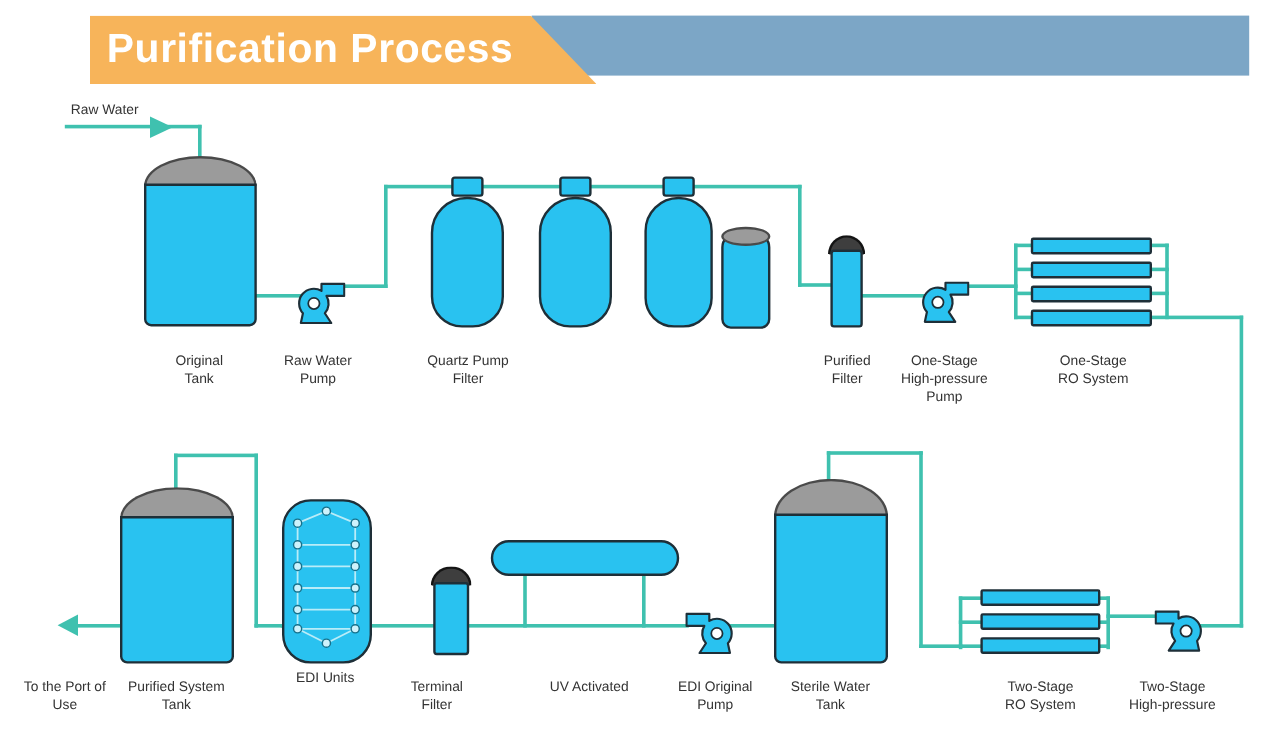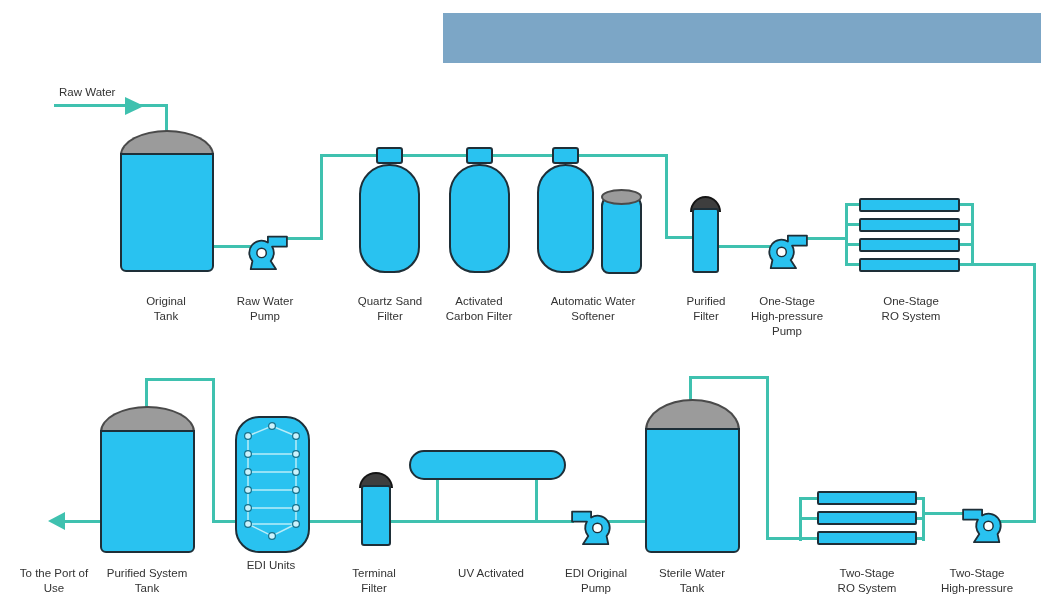--- a/index.html
+++ b/index.html
@@ -46,20 +46,23 @@
     <g id="pump-shape">
       <path d="M24 4 H45 V15 H28.6 A13.5 13.5 0 0 1 27.1 31 L33 40 H5 L6.9 31 A13.5 13.5 0 0 1 24 10.45 Z" style="fill:currentColor;stroke:var(--outline);stroke-width:2;stroke-linejoin:round"></path>
       <circle cx="17" cy="22" r="5.2" style="fill:#ffffff;stroke:var(--outline);stroke-width:1.6"></circle>
     </g>
   </defs>
 </svg>
 
 <div id="stage">
 
   <div class="banner-blue"></div>
+  <div class="banner-orange">
+    <span class="t">Purification Process</span>
+  </div>
 
   <div class="src-lbl" style="left:59px;top:86px">Raw Water</div>
   <div class="pipe" style="left:54px;top:104px;width:114px;height:3px"></div>
   <div class="arrow-r" style="left:125px;top:97px"></div>
   <div class="pipe" style="left:165px;top:104px;width:3px;height:28px"></div>
 
   <div class="pipe" style="left:213px;top:245px;width:39px;height:3px"></div>
   <div class="pipe" style="left:284px;top:237px;width:39px;height:3px"></div>
   <div class="pipe" style="left:320px;top:154px;width:3px;height:86px"></div>
   <div class="pipe" style="left:320px;top:154px;width:348px;height:3px"></div>
@@ -187,30 +190,22 @@
 
   <div class="lbl" style="left:106px;top:294px">
       <span>Original</span>
       <span>Tank</span>
     </div>
   <div class="lbl" style="left:205px;top:294px">
       <span>Raw Water</span>
       <span>Pump</span>
     </div>
   <div class="lbl" style="left:330px;top:294px">
-      <span>Quartz Sand</span>
+      <span>Quartz Pump</span>
       <span>Filter</span>
-    </div>
-  <div class="lbl" style="left:419px;top:294px">
-      <span>Activated</span>
-      <span>Carbon Filter</span>
-    </div>
-  <div class="lbl" style="left:533px;top:294px">
-      <span>Automatic Water</span>
-      <span>Softener</span>
     </div>
   <div class="lbl" style="left:646px;top:294px">
       <span>Purified</span>
       <span>Filter</span>
     </div>
   <div class="lbl" style="left:727px;top:294px">
       <span>One-Stage</span>
       <span>High-pressure</span>
       <span>Pump</span>
     </div>
@@ -223,21 +218,21 @@
       <span>To the Port of</span>
       <span>Use</span>
     </div>
   <div class="lbl" style="left:87px;top:566px">
       <span>Purified System</span>
       <span>Tank</span>
     </div>
   <div class="lbl" style="left:211px;top:558px">
       <span>EDI Units</span>
     </div>
-  <div class="lbl" style="left:314px;top:566px">
+  <div class="lbl" style="left:304px;top:566px">
       <span>Terminal</span>
       <span>Filter</span>
     </div>
   <div class="lbl" style="left:431px;top:566px">
       <span>UV Activated</span>
     </div>
   <div class="lbl" style="left:536px;top:566px">
       <span>EDI Original</span>
       <span>Pump</span>
     </div>

